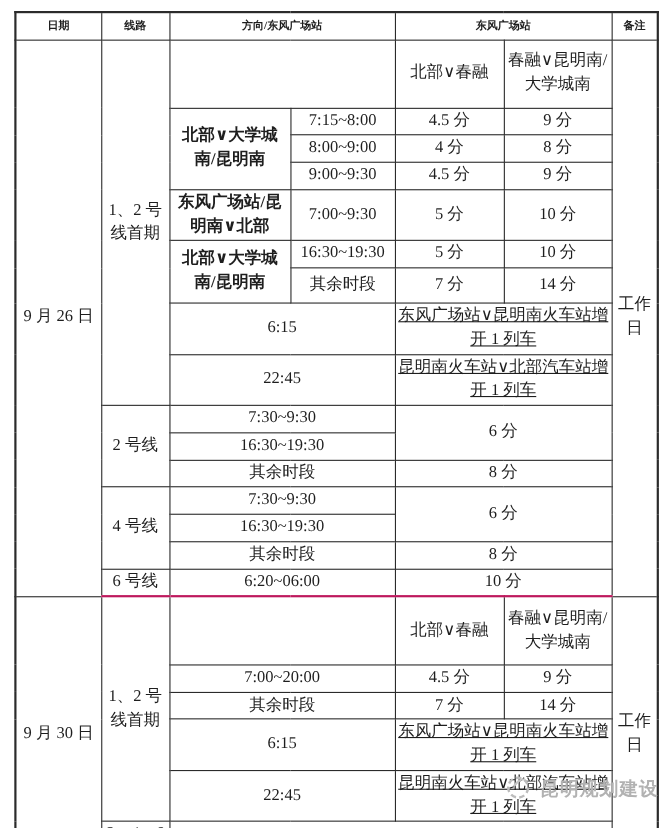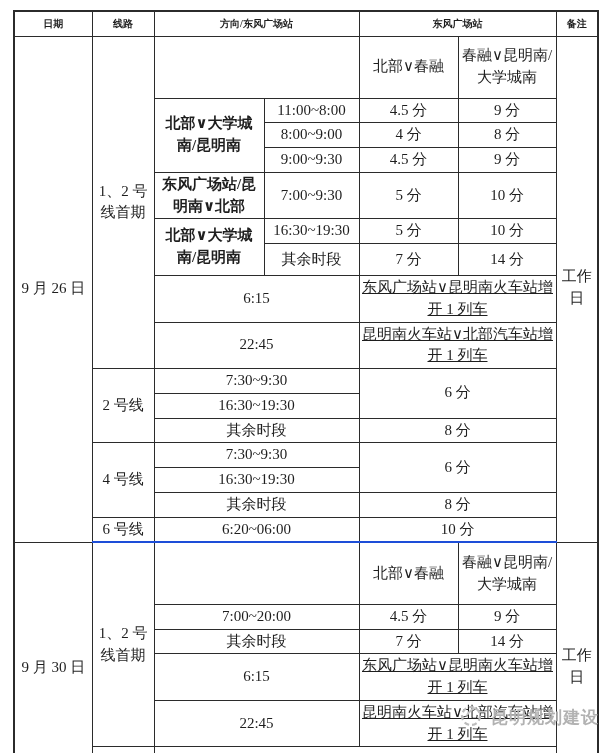--- a/index.html
+++ b/index.html
@@ -26,21 +26,21 @@
     line-height:1.45;
     padding:1px 2px;
     word-break:break-word;
   }
   tr.head td { font-weight:bold; font-size:10px; }
   td.dir { padding:1px 11px; text-align:center;font-weight:bold; }
   td.subR { padding:1px 6px; line-height:1.7; }
   td.subL { line-height:1.7; }
   td.desc { text-align:left; padding:1px 3px; line-height:1.35;text-decoration:underline; }
   td.noteL { text-align:left; padding:1px 8px; }
-  tr.secend td { border-bottom:2px solid #1d4ed8; }
+  tr.secend td { border-bottom:2px solid #be185d; }
   td.remark { line-height:1.5;font-family:Liberation Mono, monospace; }
   .wm {
     position:absolute; left:458px; top:702px;
     display:flex; align-items:center; gap:7px;
     color:#b2b2b2; z-index:5;
   }
   .wm-text {
     font-size:17px; font-weight:bold; letter-spacing:1px;
     white-space:nowrap;
     font-family:"Liberation Sans","DejaVu Sans",sans-serif;
@@ -75,21 +75,21 @@
     <tr style="height:62px">
       <td rowspan="16">9 月 26 日</td>
       <td rowspan="9">1、2 号线首期</td>
       <td colspan="2"></td>
       <td class="subL">北部∨春融</td>
       <td class="subR">春融∨昆明南/大学城南</td>
       <td rowspan="16" class="remark">工作日</td>
     </tr>
     <tr style="height:23px">
       <td rowspan="3" class="dir">北部∨大学城南/昆明南</td>
-      <td>11:00~8:00</td>
+      <td>7:15~8:00</td>
       <td>4.5 分</td>
       <td>9 分</td>
     </tr>
     <tr style="height:24px">
       <td>8:00~9:00</td>
       <td>4 分</td>
       <td>8 分</td>
     </tr>
     <tr style="height:24px">
       <td>9:00~9:30</td>

